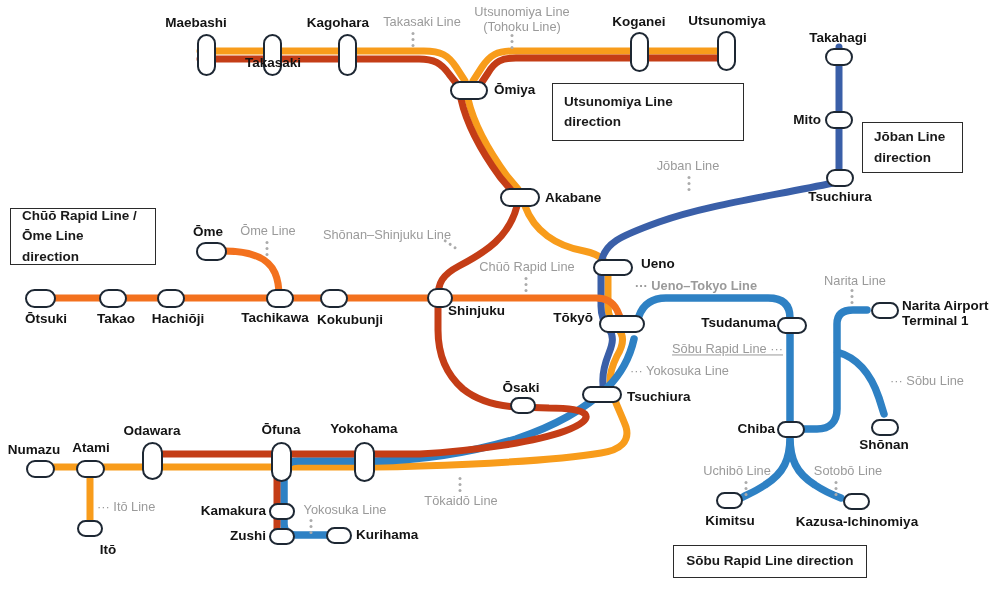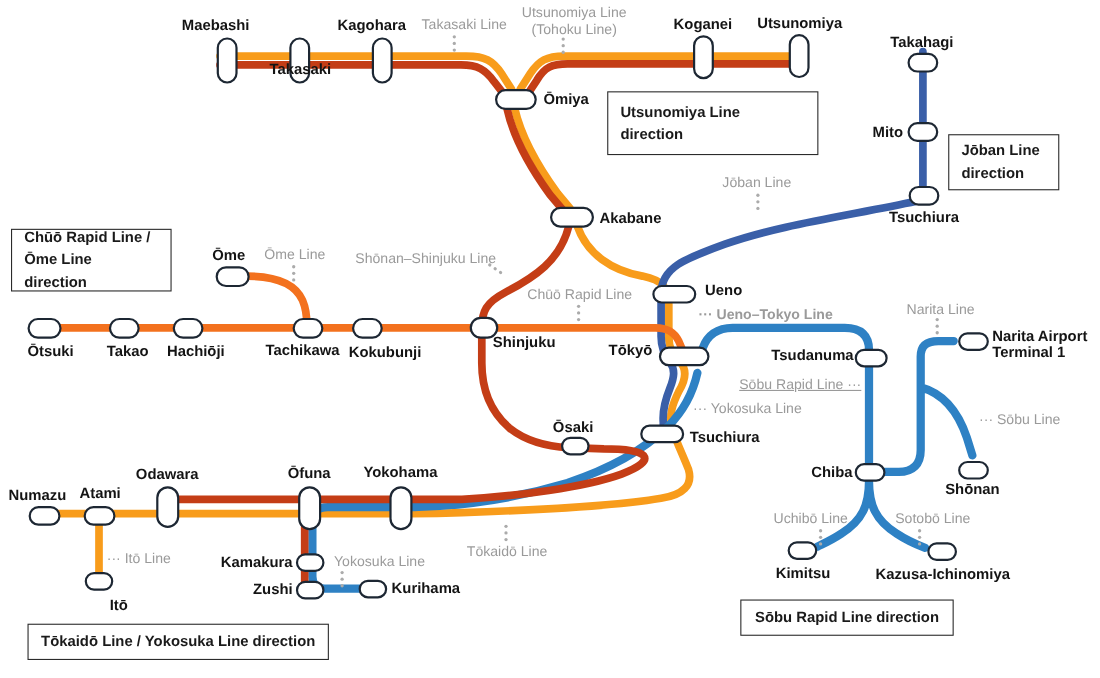--- a/index.html
+++ b/index.html
@@ -218,19 +218,16 @@
       <div>Utsunomiya Line direction</div>
     </div>
     <div class="box" style="left: 862px; top: 122px; width: 101px; height: 51px; border-color: rgb(43, 43, 43);">
       <div>Jōban Line</div>
       <div>direction</div>
     </div>
     <div class="box" style="left: 10px; top: 208px; width: 146px; height: 57px; border-color: rgb(43, 43, 43);">
       <div>Chūō Rapid Line /</div>
       <div>Ōme Line direction</div>
     </div>
-    <div class="box box-c" style="left: 25px; top: 567px; width: 274px; height: 33px; border-color: rgb(43, 43, 43);">
-      <div>Tōkaidō Line / Yokosuka Line direction</div>
-    </div>
     <div class="box box-c" style="left: 673px; top: 545px; width: 194px; height: 33px; border-color: rgb(43, 43, 43);">
       <div>Sōbu Rapid Line direction</div>
     </div>
   </div>
 
 </body></html>

